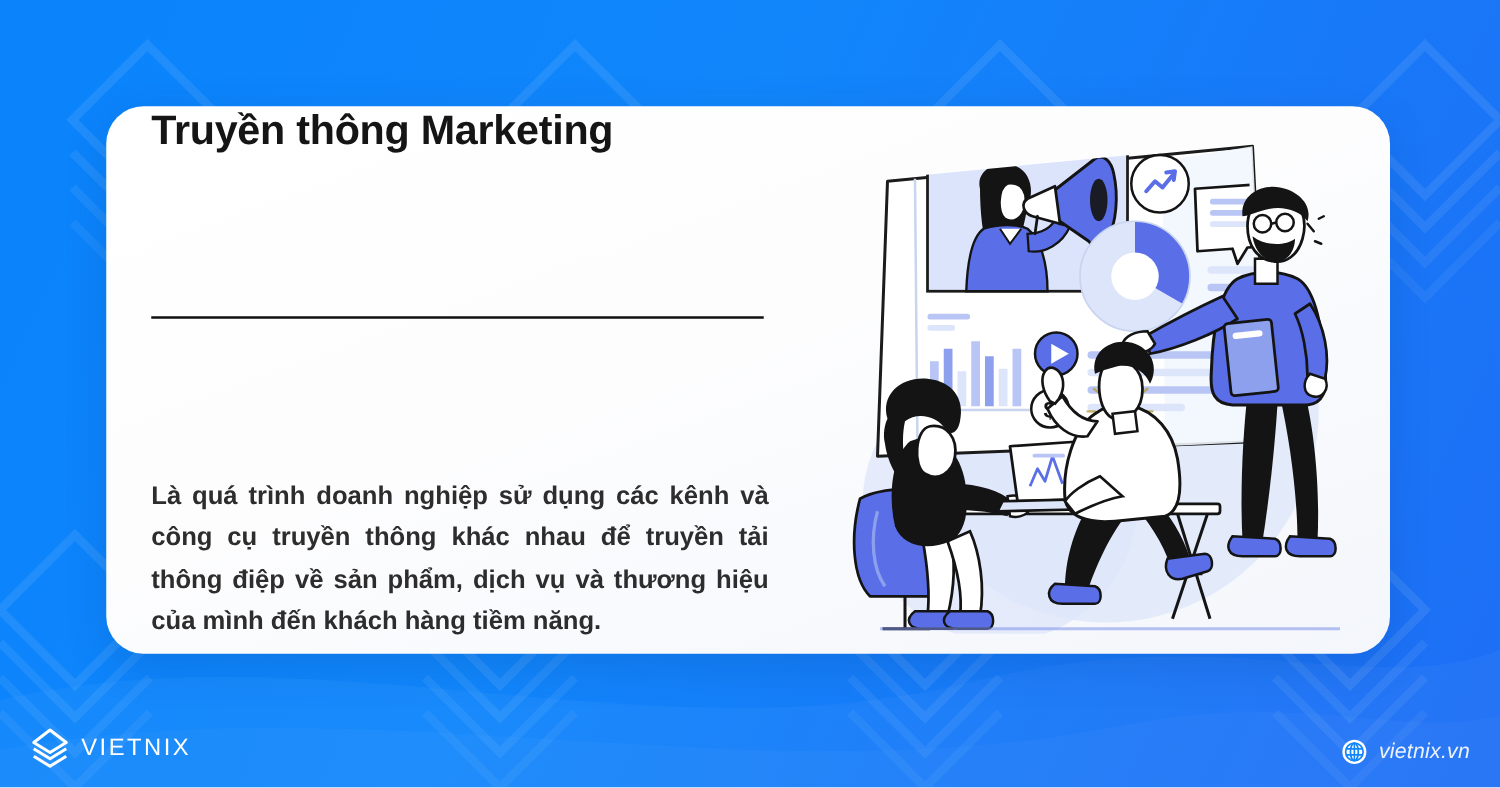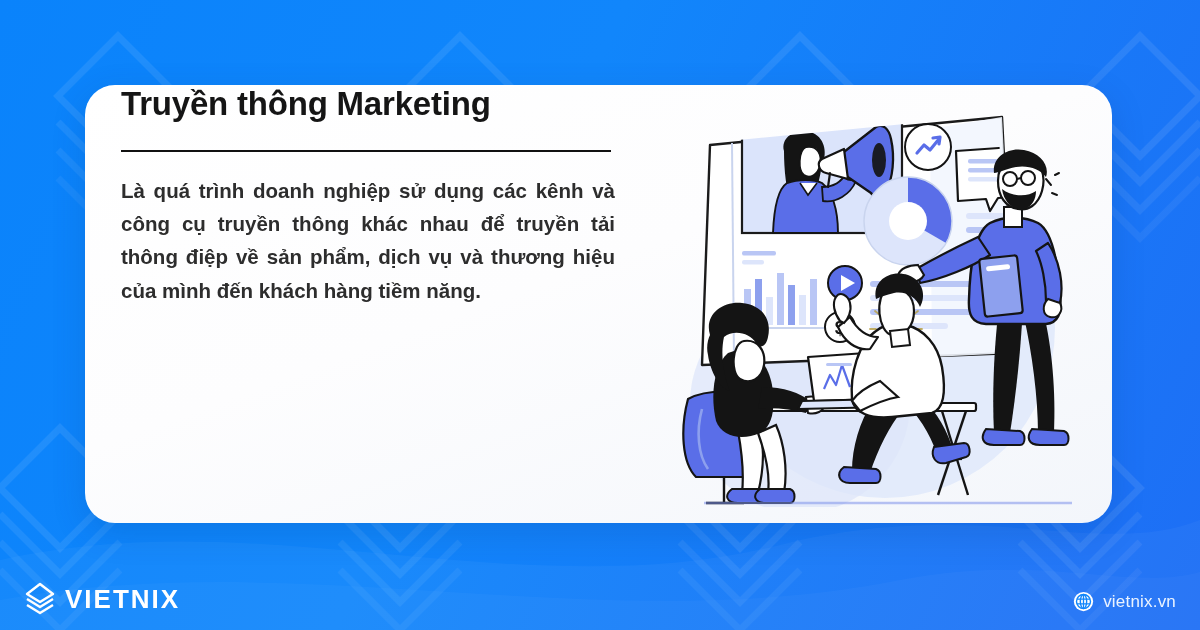--- a/index.html
+++ b/index.html
@@ -43,21 +43,21 @@
 
   
   #text-col {
     position: absolute;
     left: 36px;
     top: 0px;
     width: 530px;
     height: 100%;
     display: flex;
     flex-direction: column;
-    justify-content: flex-start;
+    justify-content: space-between;
     padding-bottom: 10px;
   }
 
   #page-title {
     font-size: 33px;
     font-weight: 700;
     color: #151515;
     letter-spacing: -0.2px;
     line-height: 1.18;
     white-space: nowrap;
@@ -94,32 +94,33 @@
     position: absolute;
     left: 24px;
     bottom: 14px;
     display: flex;
     align-items: center;
     gap: 9px;
   }
   #brand-logo-icon { width: 32px; height: 34px; display: block; }
   #brand-name {
     color: #ffffff;
-    font-size: 26px;
-    font-weight: 700;
+    font-size: 19px;
+    font-weight: 400;
     letter-spacing: 2.0px;
   }
 
   #footer-right {
     position: absolute;
     right: 24px;
     bottom: 18px;
     display: flex;
-    align-items: flex-end;
+    align-items: flex-start;
     gap: 9px;
+    font-style: italic;
   }
   #globe-icon { width: 21px; height: 21px; display: block; }
   #site-url {
     color: #eaf3ff;
     font-size: 17px;
     font-weight: 400;
     letter-spacing: 0.2px;
   }
 </style>
 </head>

